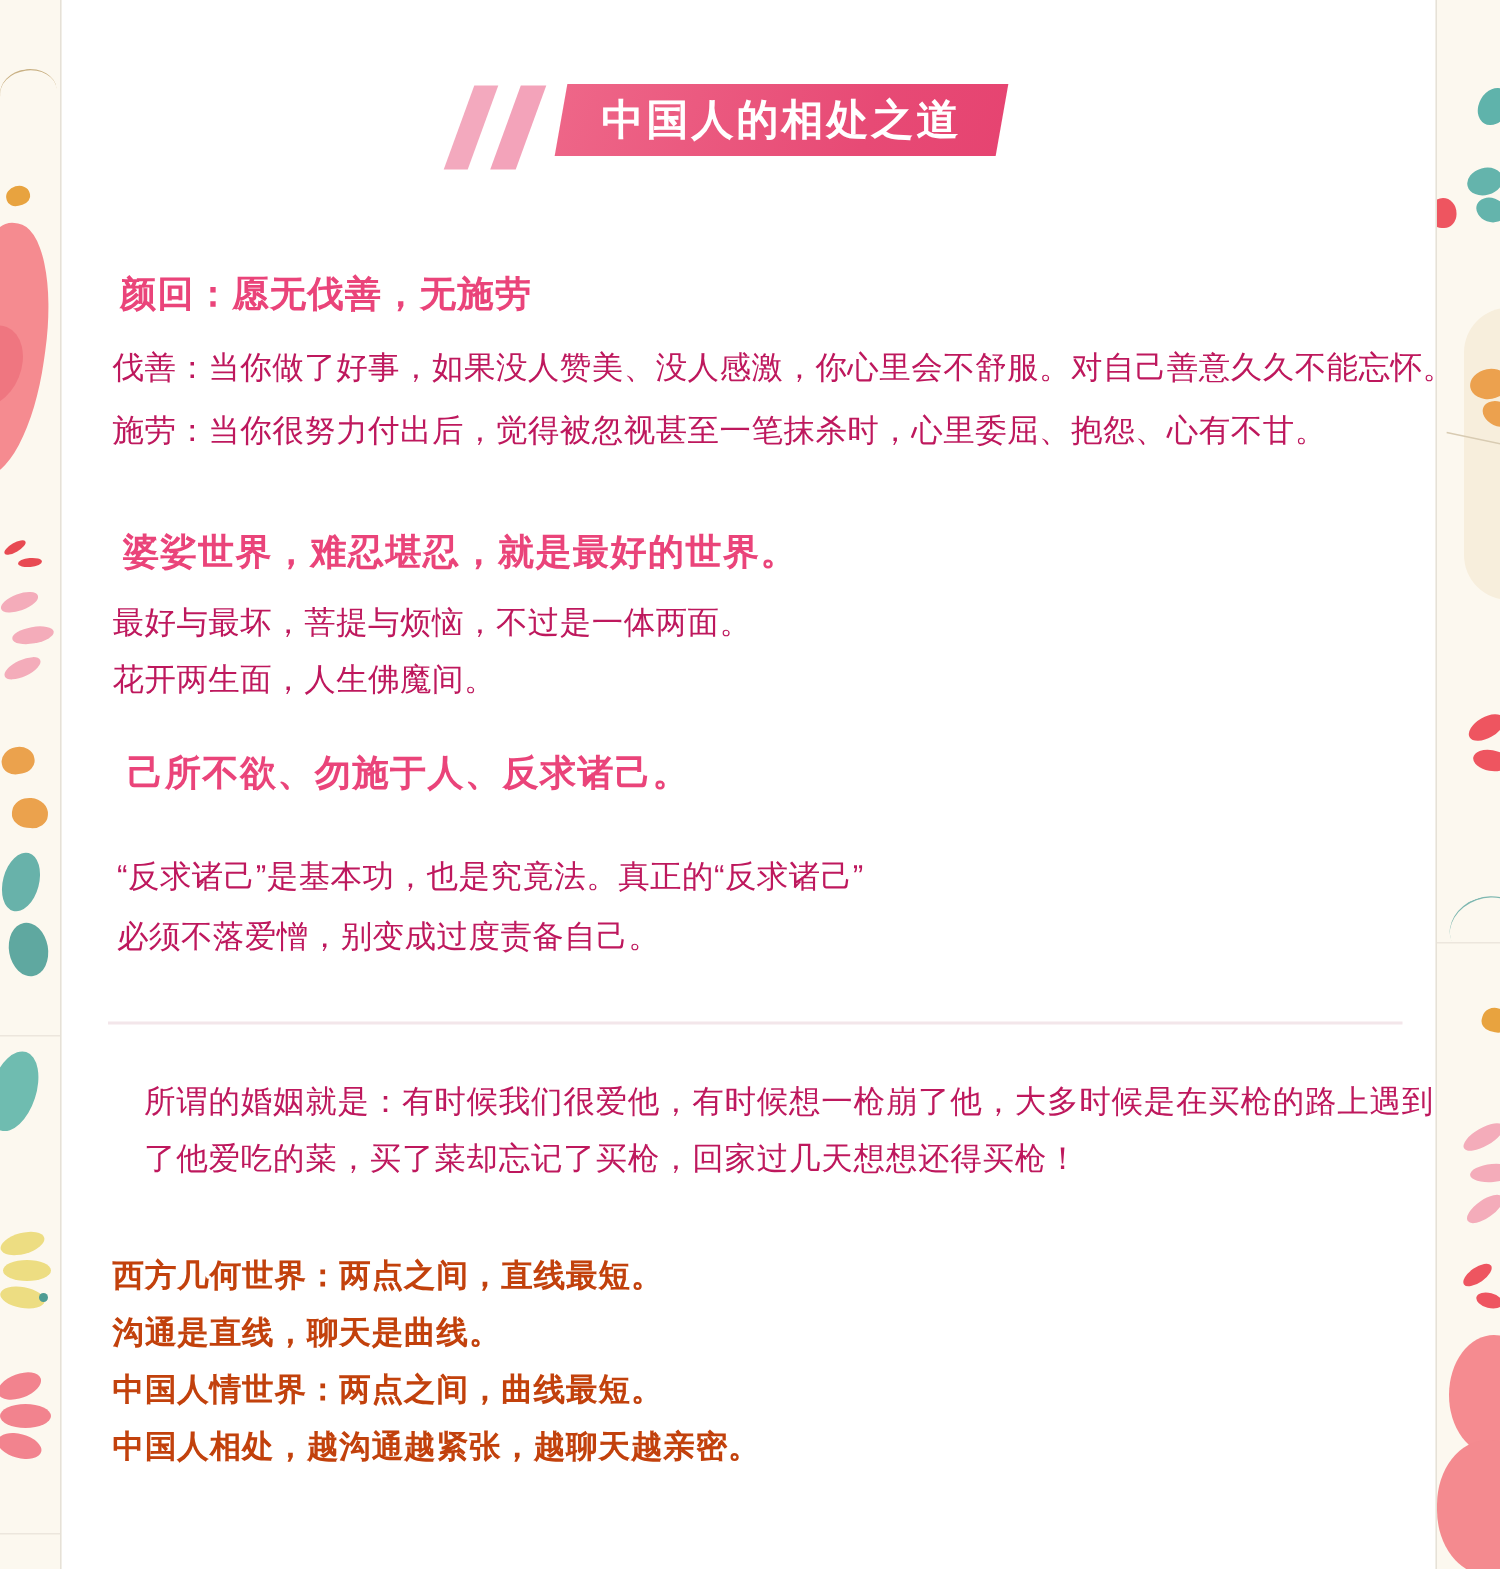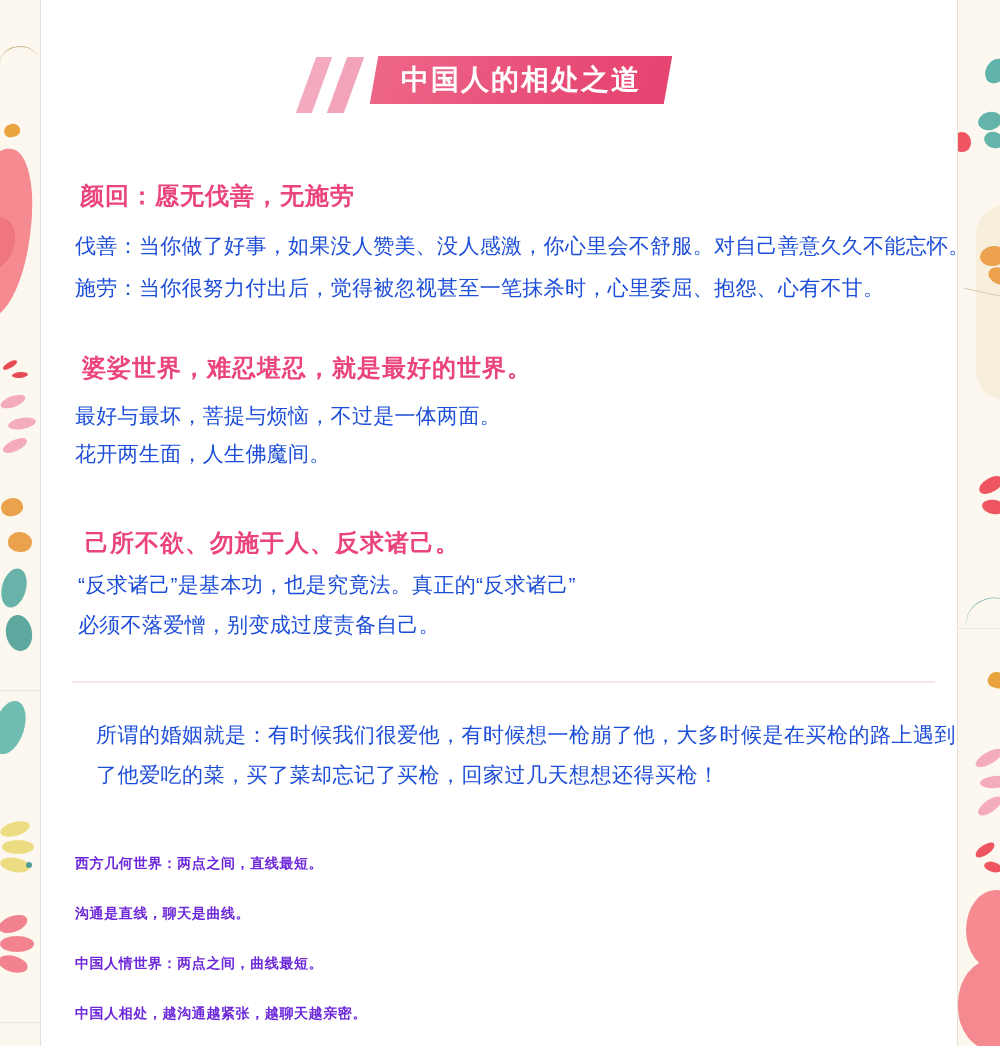--- a/index.html
+++ b/index.html
@@ -23,25 +23,25 @@
     background:linear-gradient(100deg,#EE6688 0%,#E74A75 70%,#E64471 100%);
     display:flex;align-items:center;justify-content:center;
   }
   .banner-text{
     transform:skewX(10deg);color:#ffffff;font-size:28px;font-weight:bold;letter-spacing:2px;
     white-space:nowrap;
   }
   
   .abs{position:absolute;white-space:nowrap;}
   .heading{font-size:24px;font-weight:bold;color:#EA447A;letter-spacing:1px;}
-  .body-line{font-size:21px;color:#1d4ed8;letter-spacing:0.3px;line-height:42px;}
+  .body-line{font-size:21px;color:#be185d;letter-spacing:0.3px;line-height:42px;}
   .body-tight{line-height:38px;}
   .body-mid{line-height:40px;}
   .divider{position:absolute;left:72px;top:681px;width:863px;height:2px;background:#F3E6EA;}
-  .highlight-line{font-size:14px;font-weight:bold;color:#6d28d9;letter-spacing:0.6px;line-height:38px;margin-top:12px;}
+  .highlight-line{font-size:21px;font-weight:bold;color:#c2410c;letter-spacing:0.6px;line-height:38px;}
 </style>
 </head>
 <body>
 
 <div class="page">
 
   <div class="strip strip-left">
     <div class="blob" style="left:0;top:46px;width:38px;height:30px;border-radius:50%;border-top:1.5px solid #C9B184;transform:rotate(-8deg);"></div>
     <div class="blob" style="left:4px;top:124px;width:16px;height:13px;background:#E8A33F;border-radius:60% 60% 50% 50%;transform:rotate(-15deg);"></div>
     <div class="blob" style="left:-32px;top:148px;width:62px;height:170px;background:#F58B90;border-radius:48%;transform:rotate(8deg);"></div>
@@ -103,31 +103,31 @@
     <div class="body-line">伐善：当你做了好事，如果没人赞美、没人感激，你心里会不舒服。对自己善意久久不能忘怀。</div>
     <div class="body-line">施劳：当你很努力付出后，觉得被忽视甚至一笔抹杀时，心里委屈、抱怨、心有不甘。</div>
   </div>
 
   <div class="abs heading" style="left:82px;top:352px;">婆娑世界，难忍堪忍，就是最好的世界。</div>
   <div class="abs" style="left:75px;top:397px;">
     <div class="body-line body-tight">最好与最坏，菩提与烦恼，不过是一体两面。</div>
     <div class="body-line body-tight">花开两生面，人生佛魔间。</div>
   </div>
 
-  <div class="abs heading" style="left:85px;top:527px;text-align:right;">己所不欲、勿施于人、反求诸己。</div>
+  <div class="abs heading" style="left:85px;top:499px;text-align:right;">己所不欲、勿施于人、反求诸己。</div>
   <div class="abs" style="left:78px;top:565px;">
     <div class="body-line body-mid">“反求诸己”是基本功，也是究竟法。真正的“反求诸己”</div>
     <div class="body-line body-mid">必须不落爱憎，别变成过度责备自己。</div>
   </div>
 
   <div class="divider"></div>
 
   <div class="abs" style="left:75px;top:715px;margin-left:21px;">
     <div class="body-line body-mid" style="letter-spacing:0.5px;">所谓的婚姻就是：有时候我们很爱他，有时候想一枪崩了他，大多时候是在买枪的路上遇到</div>
-    <div class="body-line body-mid" style="letter-spacing:0.5px;">了他爱吃的菜，买了菜却忘记了买枪，回家过几天想想还得买枪！</div>
+    <div class="body-line body-mid" style="letter-spacing:0.5px;font-family:Liberation Mono, monospace;">了他爱吃的菜，买了菜却忘记了买枪，回家过几天想想还得买枪！</div>
   </div>
 
   <div class="abs" style="left:75px;top:832px;">
     <div class="highlight-line">西方几何世界：两点之间，直线最短。</div>
     <div class="highlight-line">沟通是直线，聊天是曲线。</div>
     <div class="highlight-line">中国人情世界：两点之间，曲线最短。</div>
     <div class="highlight-line">中国人相处，越沟通越紧张，越聊天越亲密。</div>
   </div>
 
 </div>

